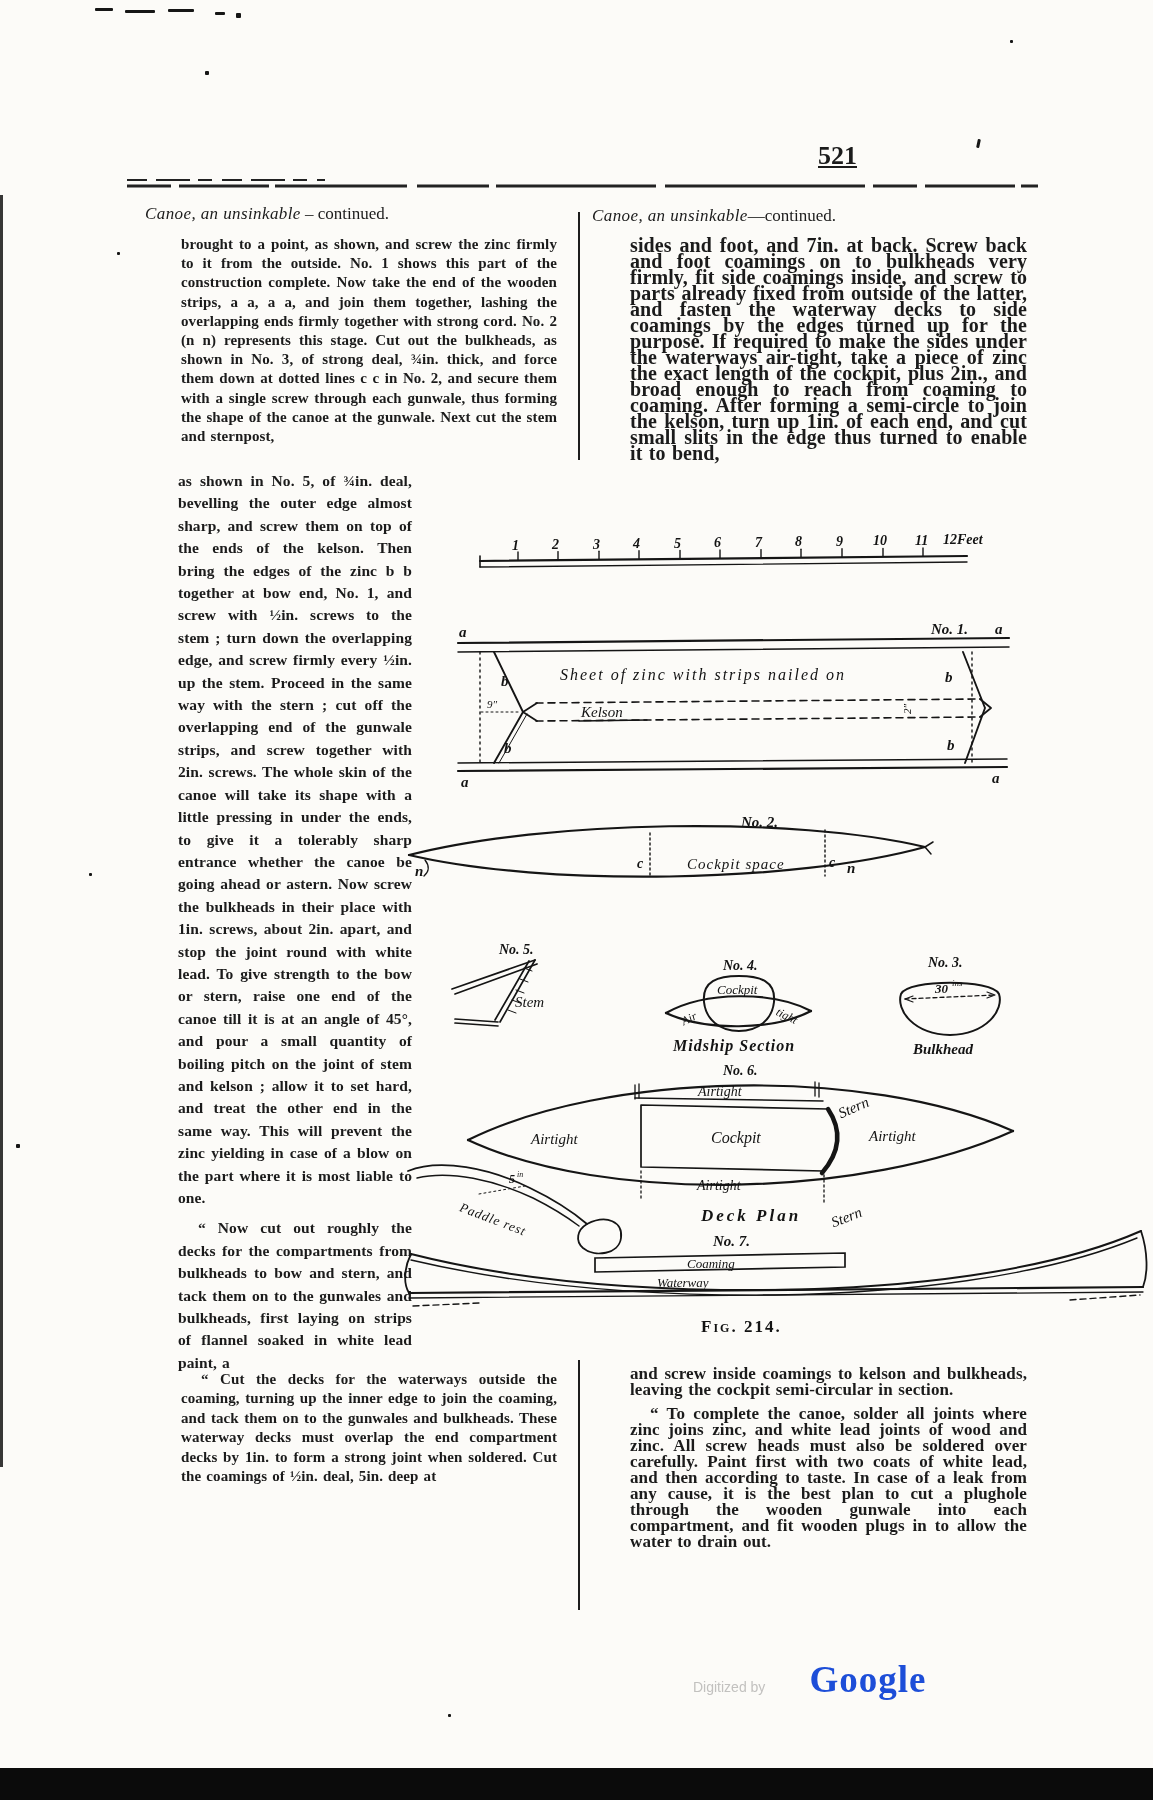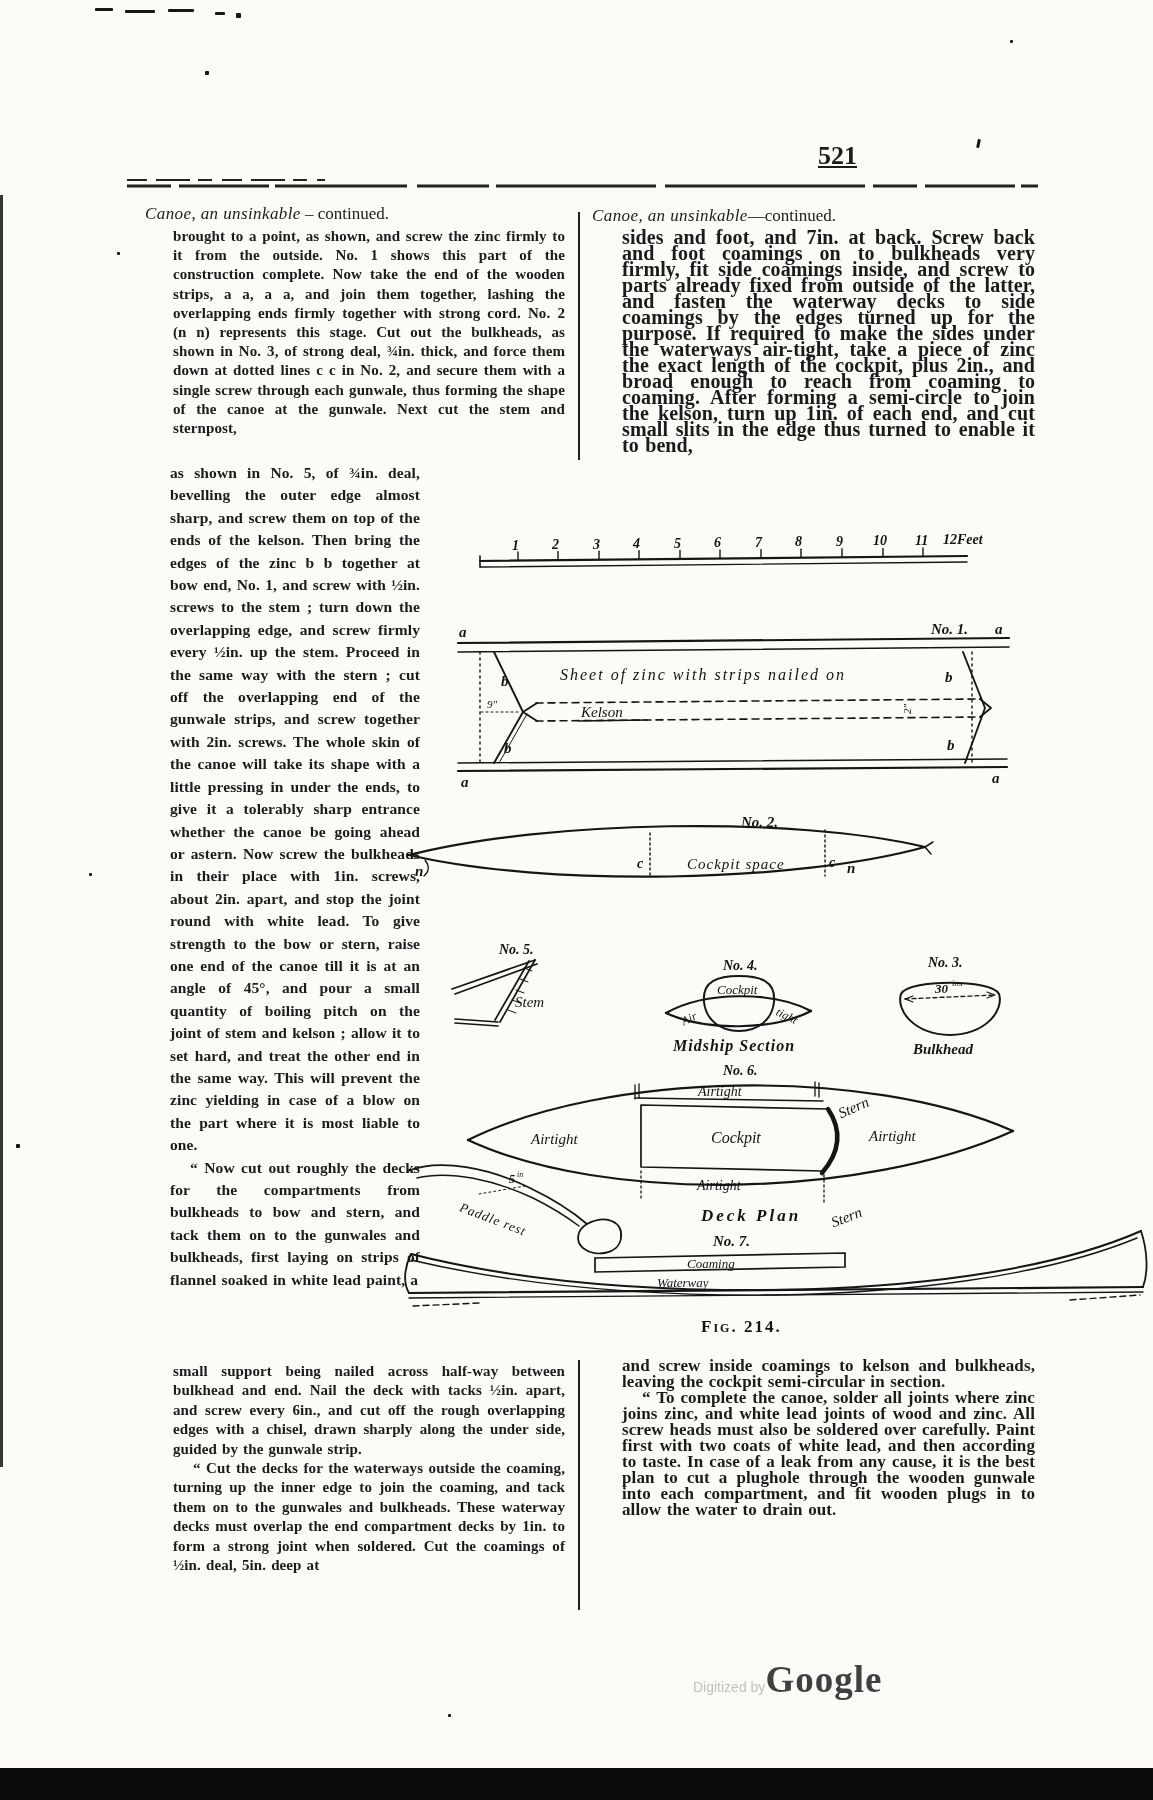--- a/index.html
+++ b/index.html
@@ -4,29 +4,29 @@
 <style>
   html,body{margin:0;padding:0;background:#e8e6e2;}
   .page{position:relative;width:1153px;height:1800px;background:#fcfbf8;overflow:hidden;
         font-family:"Liberation Serif","DejaVu Serif",serif;color:#1b1b1b;}
   .hdr-title{position:absolute;left:272px;top:140px;width:320px;font-size:28px;font-weight:bold;
         font-style:italic;letter-spacing:.5px;white-space:nowrap;}
   .hdr-num{position:absolute;left:818px;top:141px;font-size:26px;font-weight:bold;text-decoration:underline;}
   .heading{position:absolute;font-weight:normal;font-size:17px;white-space:nowrap;}
   .heading .it{font-style:italic;letter-spacing:.4px;}
   .txt{position:absolute;text-align:justify;font-weight:bold;letter-spacing:.1px;word-spacing:1.2px;}
-  .txt p{margin:0;}
+  .txt p{margin:8px;}
   .txt p.ind{text-indent:20px;}
   .vline{position:absolute;width:2px;background:#1d1d1d;}
   .speck{position:absolute;background:#161616;border-radius:1px;}
   .edge-line{position:absolute;left:0;top:195px;width:3px;height:1272px;background:#141414;opacity:.85;}
   .bottom-bar{position:absolute;left:0;top:1768px;width:1153px;height:32px;background:#0b0b0b;}
-  .watermark{position:absolute;left:693px;top:1658px;display:flex;align-items:baseline;gap:0;}
+  .watermark{position:absolute;left:693px;top:1658px;display:flex;align-items:baseline;gap:20px;}
   .wm-pre{font-family:"Liberation Sans",sans-serif;font-size:14px;color:#c2c1bf;}
-  .wm-brand{font-size:37px;color:#404040;letter-spacing:1px;font-weight:600;}
+  .wm-brand{font-size:37px;color:#1d4ed8;letter-spacing:1px;font-weight:600;margin-left:24px;}
   svg.fig path{stroke:#151515;fill:none;stroke-linecap:round;}
   svg.fig text{fill:#131313;font-family:"Liberation Serif","DejaVu Serif",serif;font-style:italic;}
   svg.fig text.tb{font-weight:bold;}
   svg.fig text.rom{font-style:normal;}
   svg.rule path{stroke:#222;fill:none;}
 </style>
 </head>
 <body>
 
 <div class="page">
@@ -220,21 +220,20 @@
       <path d="M14,768 L748,762" stroke-width="1.3"></path>
       <path d="M16,724 C8,740 9,755 14,763" stroke-width="1.8"></path>
       <path d="M746,701 C753,722 753,744 748,757" stroke-width="1.8"></path>
       <path d="M18,776 L85,773 M675,770 L745,765" stroke-width="1.4" stroke-dasharray="6 4"></path>
     </g>
 
     <text class="rom tb" font-size="17" letter-spacing="2" style="font-variant:small-caps" x="306" y="802">Fig. 214.</text>
   </svg>
 
   <div class="txt" style="left:173px;top:1362px;width:392px;font-size:15px;line-height:19.4px">
-    <p>small support being nailed across half-way between bulkhead and end. Nail the deck with tacks ½in. apart, and screw every 6in., and cut off the rough overlapping edges with a chisel, drawn sharply along the under side, guided by the gunwale strip.</p>
     <p class="ind">“ Cut the decks for the waterways outside the coaming, turning up the inner edge to join the coaming, and tack them on to the gunwales and bulkheads. These waterway decks must overlap the end compartment decks by 1in. to form a strong joint when soldered. Cut the coamings of ½in. deal, 5in. deep at</p>
   </div>
 
   <div class="vline" style="left:578px;top:1360px;height:250px"></div>
 
   <div class="txt" style="left:622px;top:1358px;width:413px;font-size:17px;line-height:16px">
     <p>and screw inside coamings to kelson and bulkheads, leaving the cockpit semi-circular in section.</p>
     <p class="ind">“ To complete the canoe, solder all joints where zinc joins zinc, and white lead joints of wood and zinc. All screw heads must also be soldered over carefully. Paint first with two coats of white lead, and then according to taste. In case of a leak from any cause, it is the best plan to cut a plughole through the wooden gunwale into each compartment, and fit wooden plugs in to allow the water to drain out.</p>
   </div>
 

